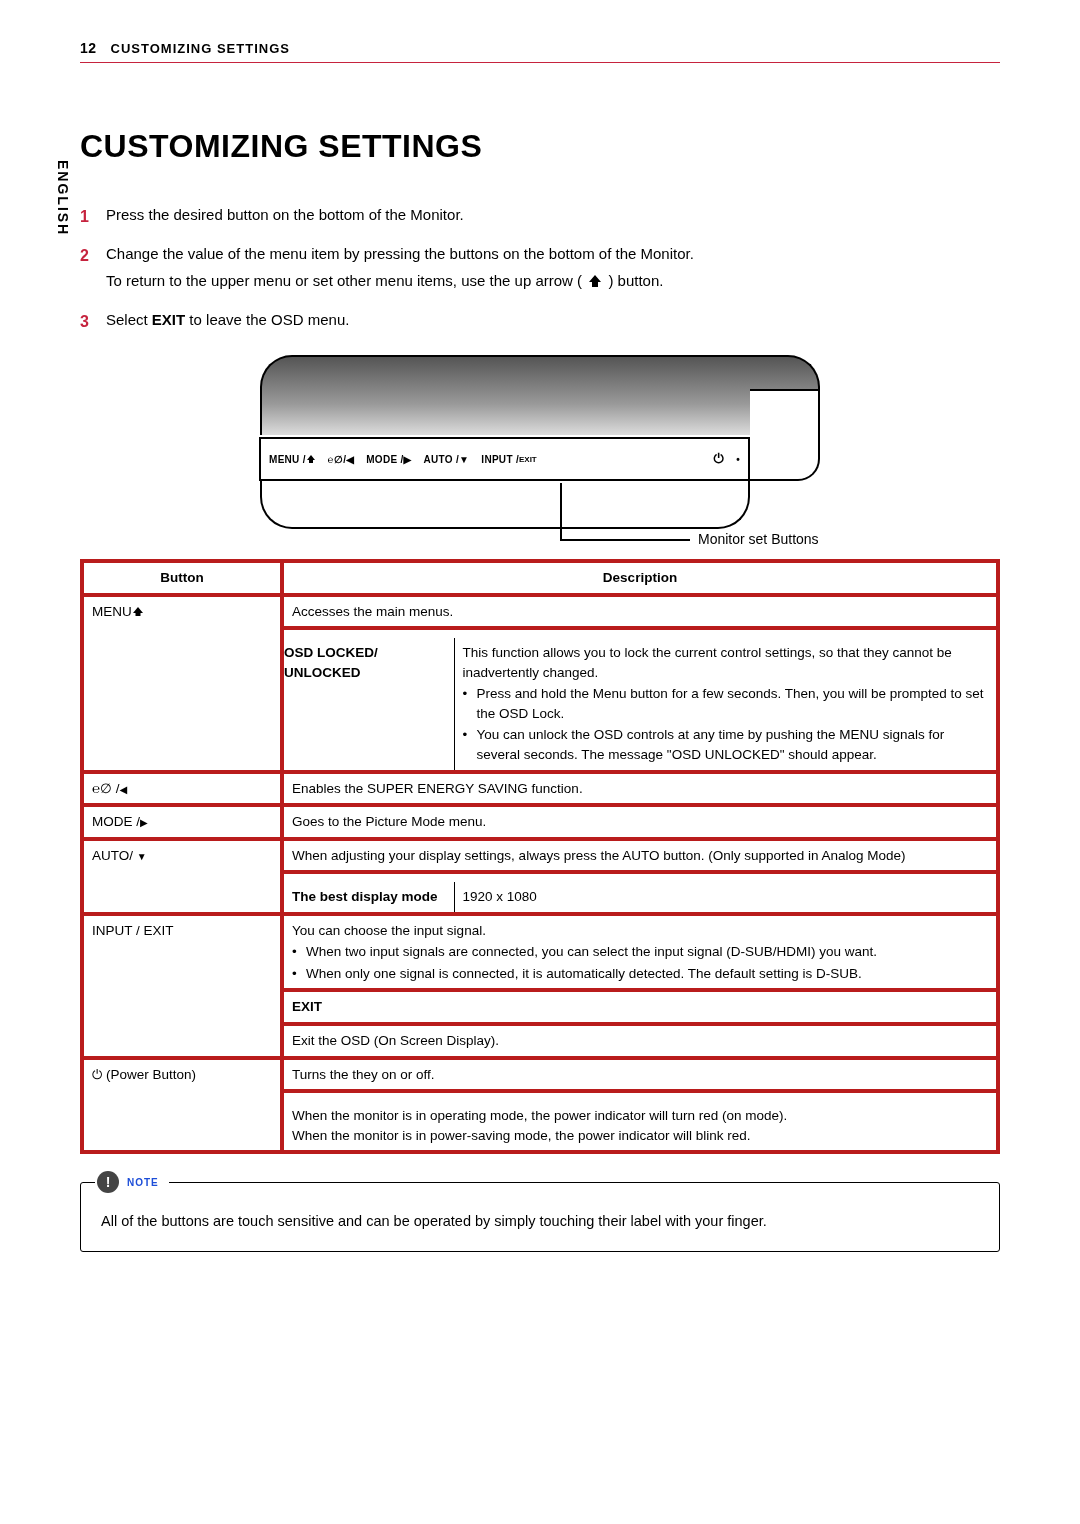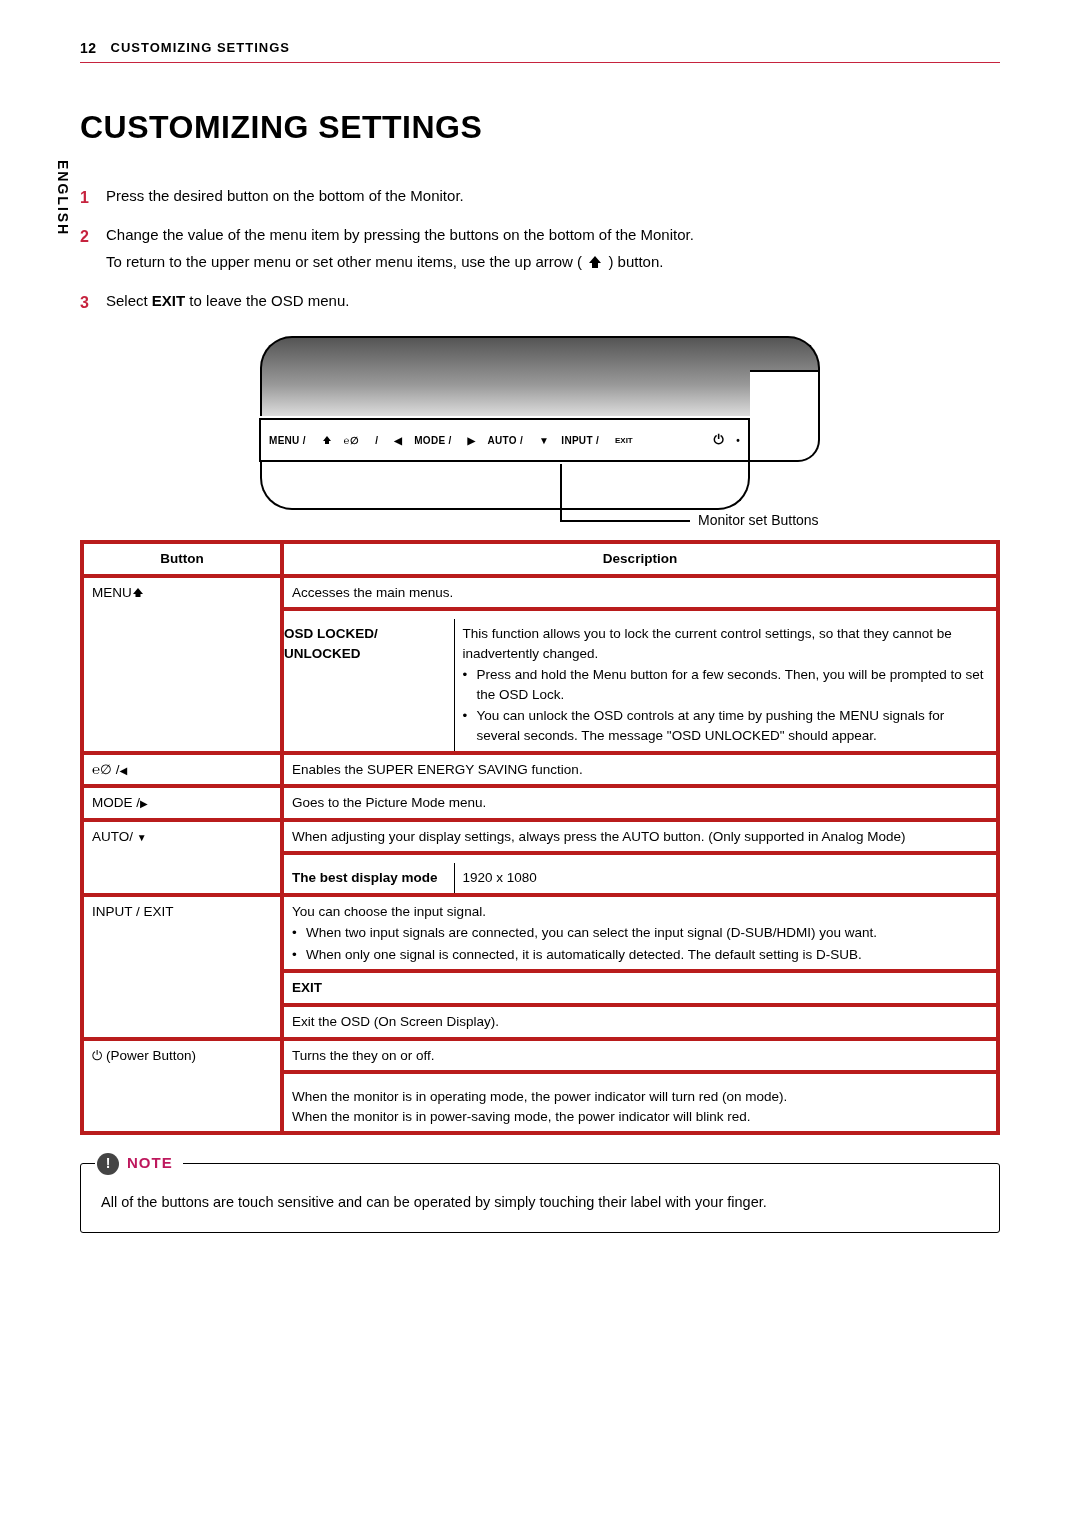--- a/index.html
+++ b/index.html
@@ -8,27 +8,27 @@
     font-size: 14px;
     color: #000;
     background: #fff;
     width: 1080px;
     height: 1524px;
     position: relative;
     padding: 40px 80px 40px 80px;
   }
   .header-row {
     display: flex;
-    align-items: flex-start;
+    align-items: flex-end;
     font-size: 14px;
     font-weight: bold;
     letter-spacing: 0.5px;
     padding-bottom: 6px;
     border-bottom: 1px solid #c6233e;
-    margin-bottom: 46px;
+    margin-bottom: 65px;
   }
   .page-num { margin-right: 14px; }
   .header-title { font-size: 13px; letter-spacing: 1px; }
   .language-tab {
     position: absolute;
     left: 55px;
     top: 160px;
     writing-mode: vertical-rl;
     font-weight: bold;
     font-size: 14px;
@@ -93,21 +93,21 @@
     font-size: 10px;
     font-weight: bold;
     letter-spacing: 0.3px;
     padding: 0 8px;
     gap: 12px;
     white-space: nowrap;
     height: 44px;
     margin-top: 2px;
     margin-left: -1px;
   }
-  .labels-strip span { display: inline-flex; align-items: center; gap: 16px;}
+  .labels-strip span { display: inline-flex; align-items: center; gap: 0;}
   .side-piece {
     width: 70px;
     border: 2px solid #000;
     border-bottom-right-radius: 22px;
     border-left: none;
     height: 92px;
     margin-top: -46px;
     background: #fff;
   }
   .bezel-bot {
@@ -182,21 +182,21 @@
     display: flex;
     align-items: center;
     gap: 8px;
   }
   .note-icon {
     width: 22px; height: 22px; border-radius: 50%;
     background: #444; color: #fff; font-weight: bold;
     display: inline-flex; align-items: center; justify-content: center;
     font-size: 14px;
   }
-  .note-title { color: #be185d; font-weight: bold; letter-spacing: 1px; font-size: 15px;}
+  .note-title { color: #1d4ed8; font-weight: bold; letter-spacing: 1px; font-size: 10px;}
   .tri { font-size: 10px; }
   .pwr { font-size: 13px; }
   .exit-tiny { font-size: 8px; letter-spacing: 0;}
 </style>
 </head>
 <body>
 
 <div class="header-row">
   <span class="page-num">12</span>
   <span class="header-title">CUSTOMIZING SETTINGS</span>

